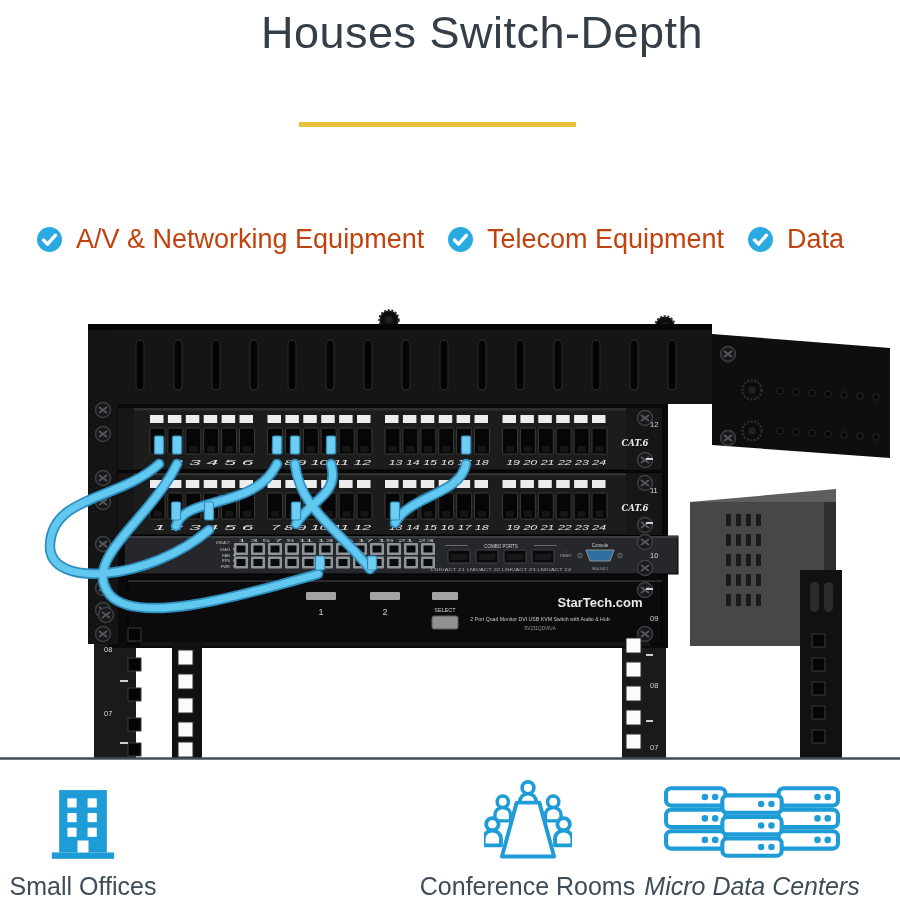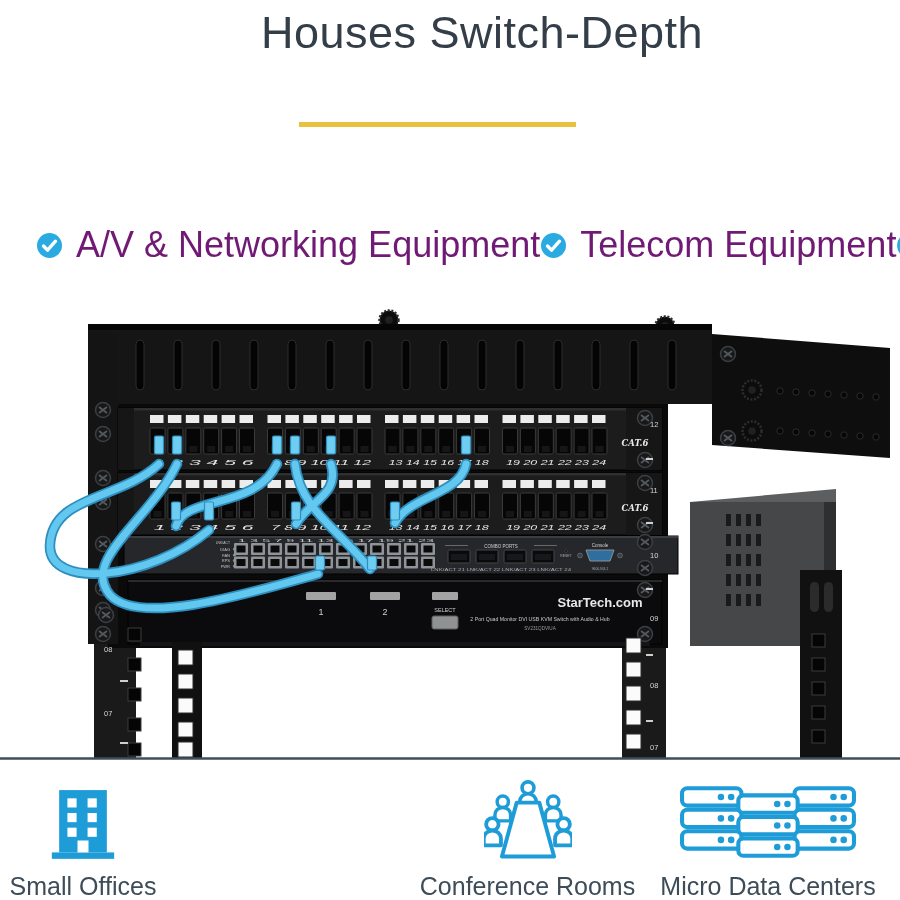--- a/index.html
+++ b/index.html
@@ -5,33 +5,33 @@
   html,body{margin:0;padding:0;background:#fff;}
   .page{position:relative;width:900px;height:900px;background:#fff;overflow:hidden;
         font-family:"Liberation Sans",sans-serif;color:#333e48;}
   
   .title-block{position:absolute;top:4px;left:0;width:100%;text-align:center;margin-left:32px;}
   .title-line{font-size:45px;line-height:57px;font-weight:300;color:#333e48;letter-spacing:.5px;}
   .divider{position:absolute;top:122px;left:299px;width:277px;height:5px;background:#e9c23d;}
   
   .features{position:absolute;top:224px;left:36px;right:56px;display:flex;justify-content:space-between;align-items:center;}
   .feature{display:flex;align-items:center;gap:13px;}
-  .feature-label{font-size:36px;color:#701a75;white-space:nowrap;}
+  .feature-label{font-size:27px;color:#c2410c;white-space:nowrap;}
   .check{flex:0 0 auto;display:block;}
   
   .photo{position:absolute;top:290px;left:0;width:900px;height:470px;}
   
   .use-cases{position:absolute;top:780px;left:0;width:832px;height:120px;}
   .uc{position:absolute;display:flex;flex-direction:column;align-items:center;}
   .uc-icon{height:80px;display:flex;align-items:flex-end;justify-content:center;}
   .uc-label{margin-top:12px;font-size:25px;color:#3d4c58;white-space:nowrap;}
   .uc1{left:8px;width:150px;}
   .uc2{left:215px;width:160px;}
   .uc3{left:435px;width:185px;}
-  .uc4{left:666px;width:204px;}
+  .uc4{left:650px;width:204px;font-style:italic;}
   svg text{font-family:"Liberation Sans",sans-serif;}
   .ppnum{font-size:6.5px;font-style:italic;fill:#e6e6e6;}
   .cat6{font-size:8.5px;font-style:italic;font-weight:bold;font-family:"DejaVu Serif",serif;fill:#e8e8e8;}
   .railnum{font-size:7.5px;fill:#d6d6d6;}
   .swlbl{font-size:4px;fill:#c2c2c2;}
   .tiny{fill:#aaa;}
 </style>
 </head>
 <body>
 

